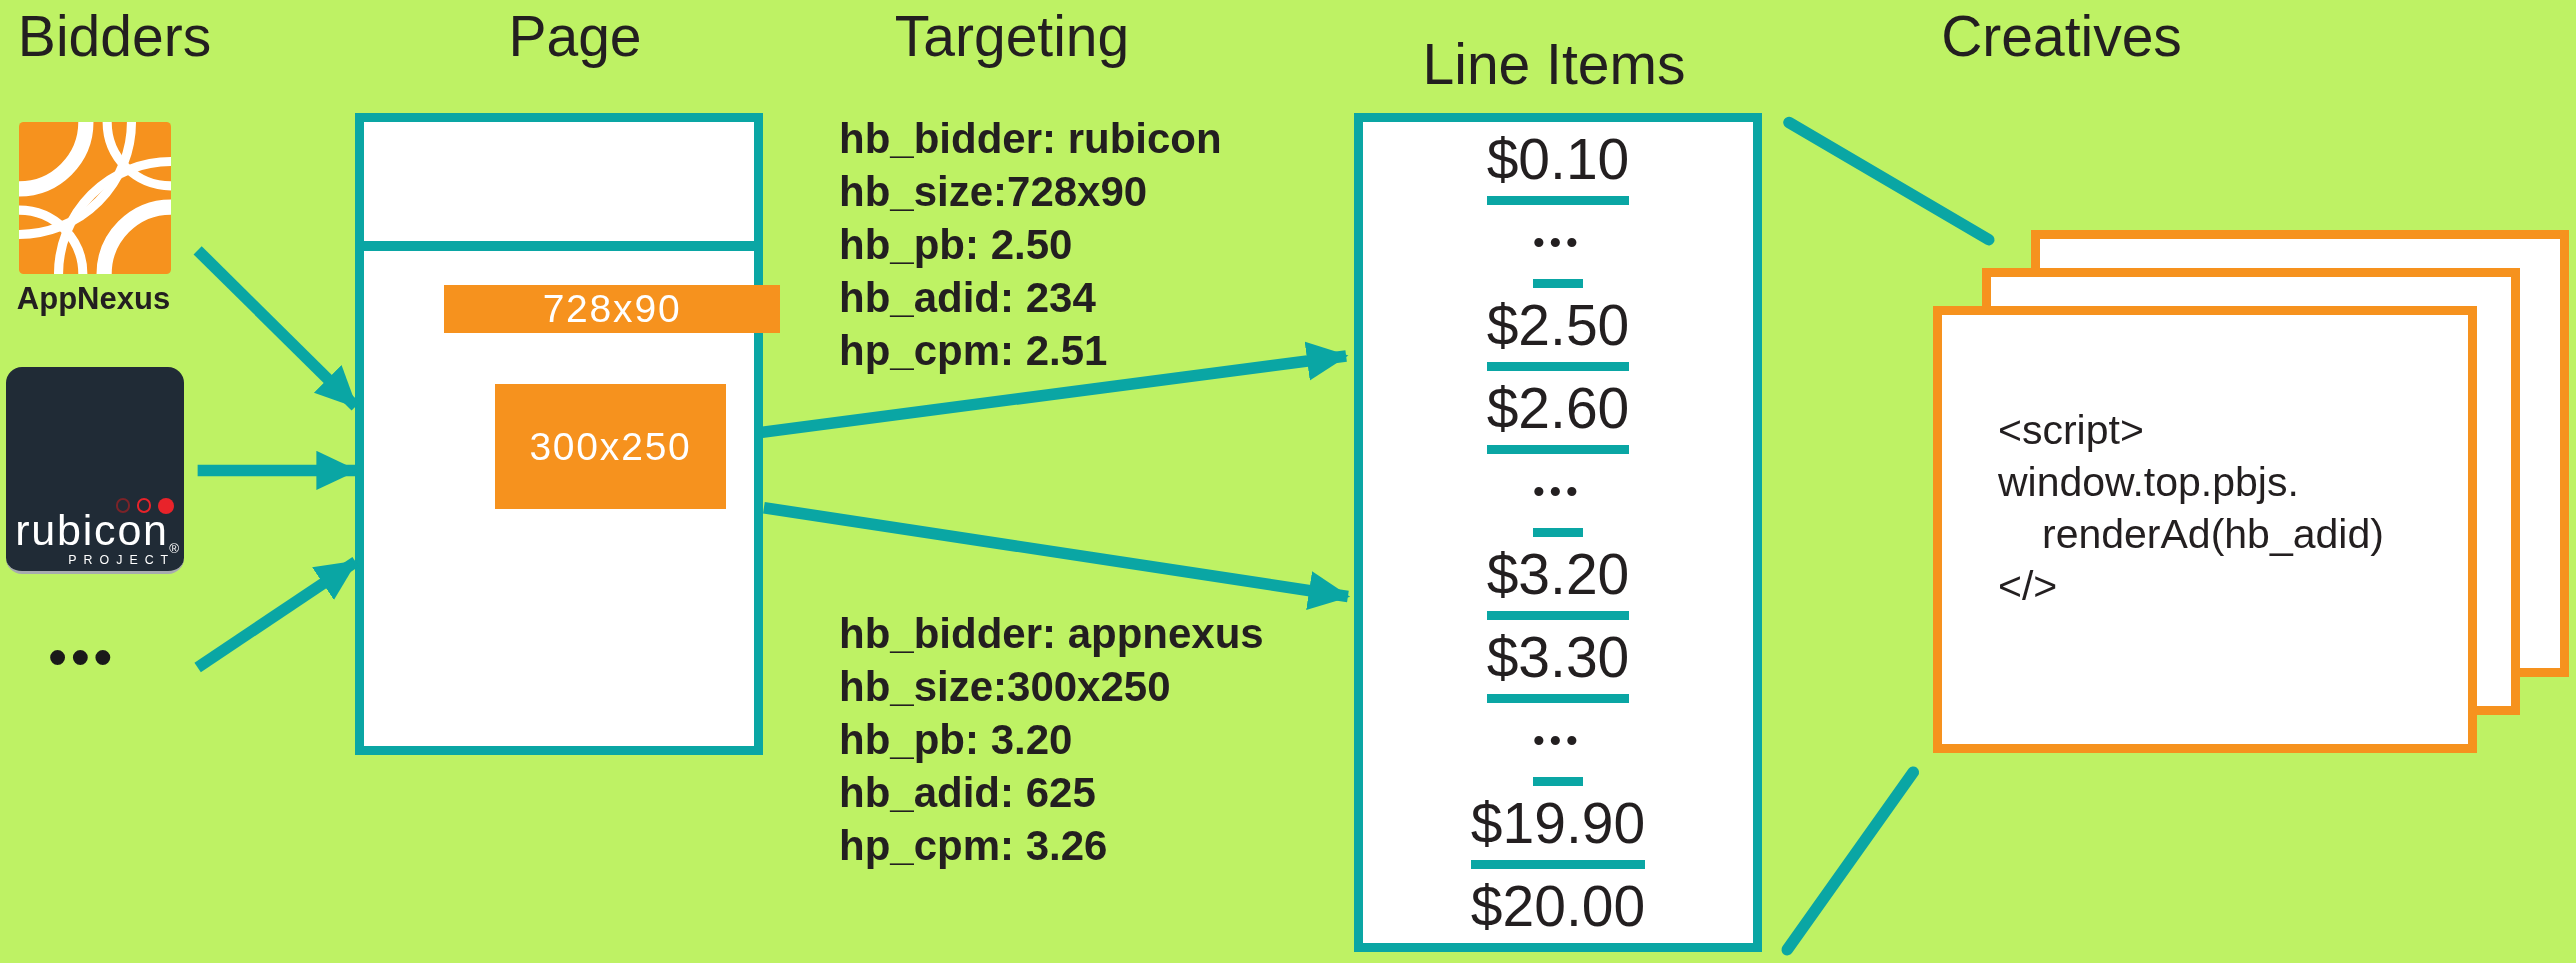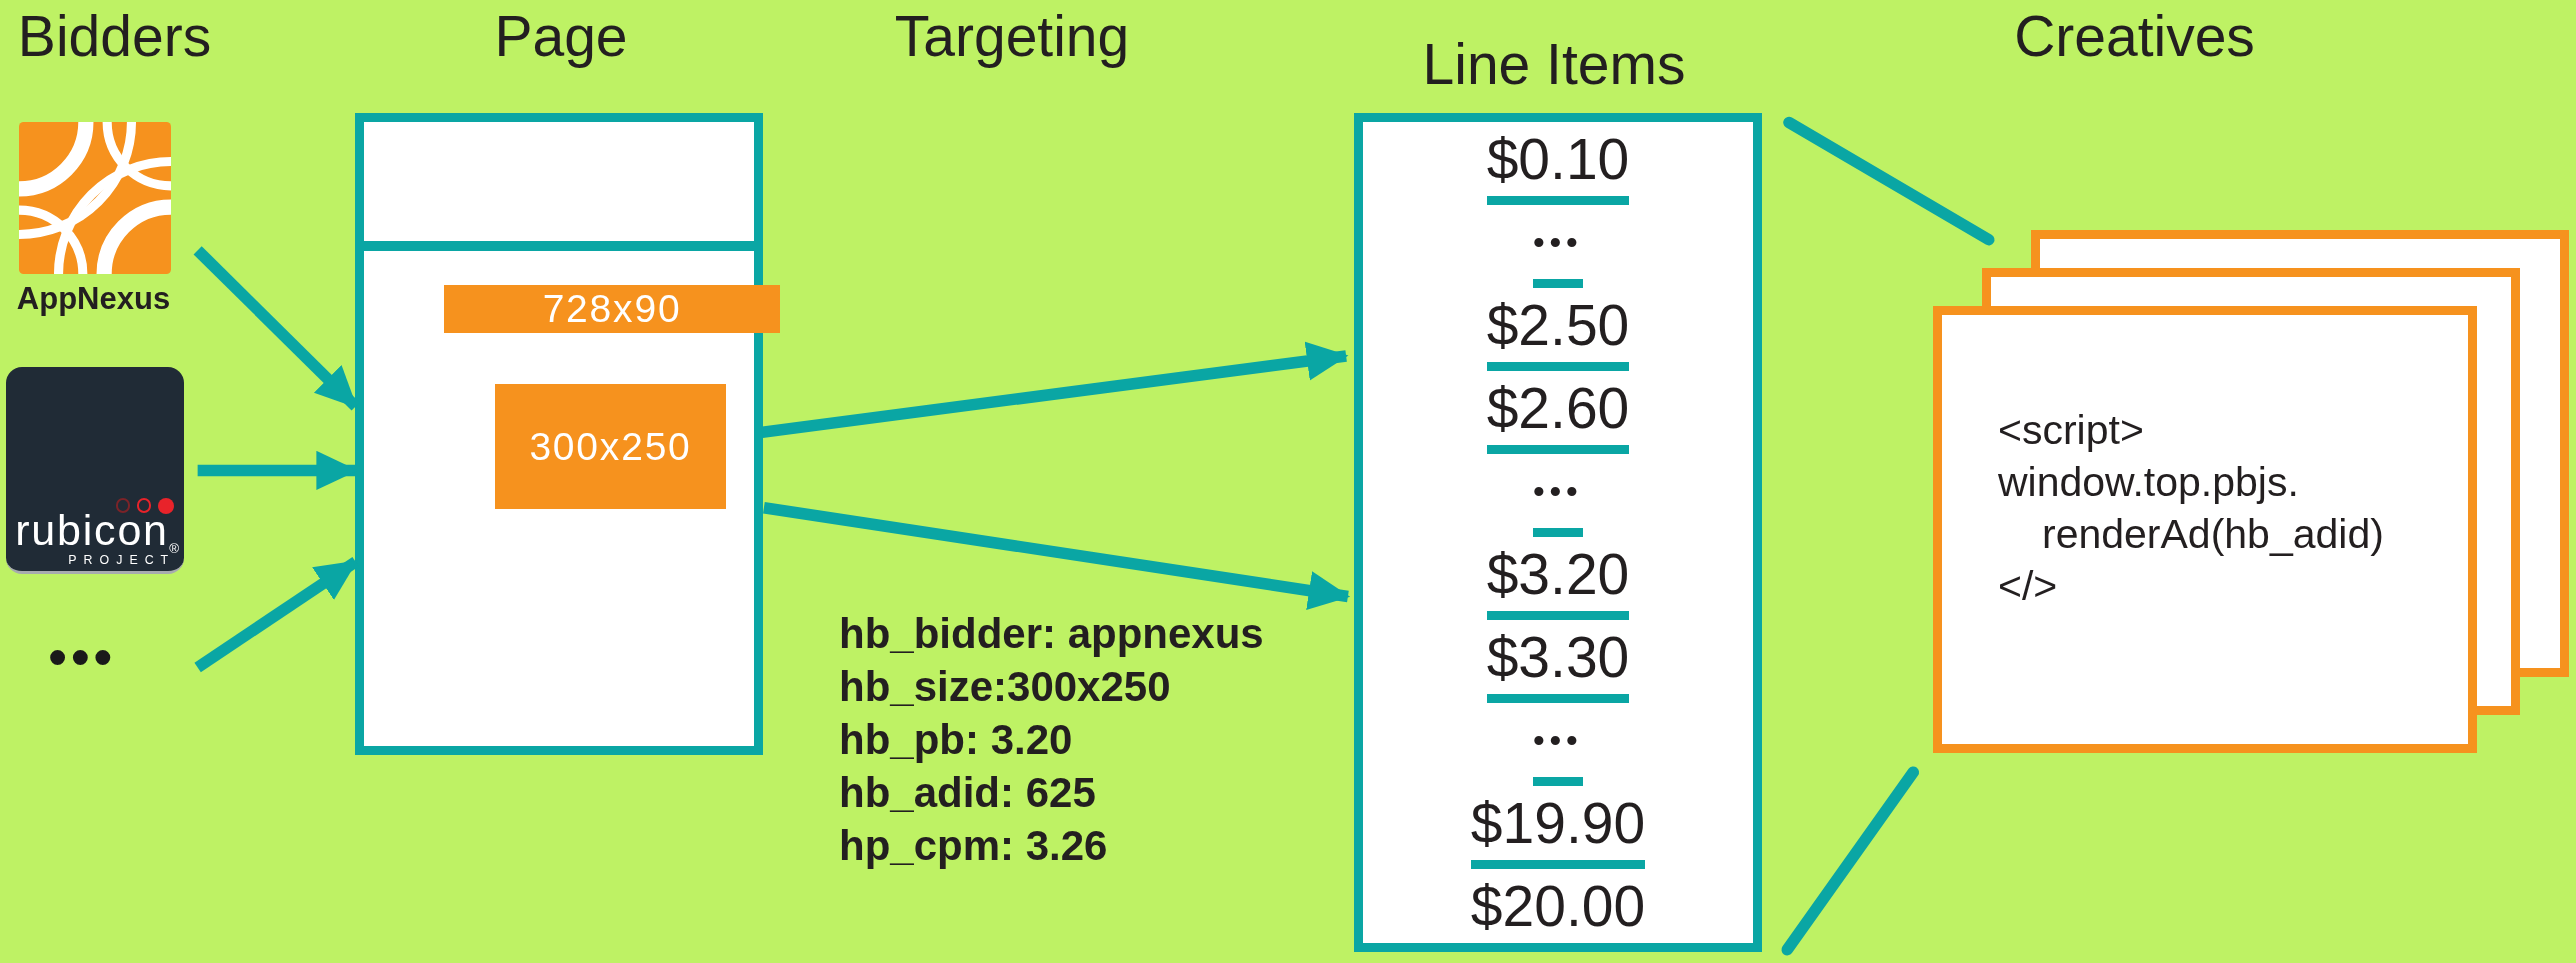--- a/index.html
+++ b/index.html
@@ -4,24 +4,24 @@
 <style>
   html,body{margin:0;padding:0;background:#fff;}
   #canvas{
     position:relative;width:2576px;height:963px;background:#bef264;overflow:hidden;
     font-family:Liberation Sans, sans-serif;color:#231F20;
   }
   
   .col-title{position:absolute;top:1.8px;height:69px;font-size:57px;line-height:69px;
     text-align:center;color:#231F20;white-space:nowrap;}
   #title-bidders{left:0;width:229px;}
-  #title-page{left:428px;width:266px;}
+  #title-page{left:442px;width:266px;}
   #title-targeting{left:879px;width:266px;}
   #title-lineitems{left:1372px;width:364px;margin-top:28px;}
-  #title-creatives{left:1957px;width:355px;}
+  #title-creatives{left:1884px;width:355px;}
 
   
   .appnexus-mark{position:absolute;left:18px;top:122px;width:154px;height:152px;}
   .appnexus-label{position:absolute;left:7px;top:281px;width:173px;text-align:center;
     font-size:31px;font-weight:700;color:#231F20;}
   .rubicon-logo{position:absolute;left:6.2px;top:367px;width:178px;height:204px;
     background:#202B36;border-bottom:3.6px solid #A7ABAE;border-radius:16px;}
   .rub-dots{position:absolute;top:131px;right:10.7px;display:flex;gap:6.2px;}
   .rdot{width:10.7px;height:10.7px;border-radius:50%;}
   .rdot.d1{border:2.7px solid #7B2328;}
@@ -112,20 +112,27 @@
   </div>
 
   <div class="bidders-ellipsis">•••</div>
 
   <div class="page-box">
     <div class="page-divider"></div>
     <div class="ad-slot slot-banner">728x90</div>
     <div class="ad-slot slot-rect">300x250</div>
   </div>
 
+  <div class="targeting-block" id="targeting-1">
+    <div class="t-line">hb_bidder: rubicon</div>
+    <div class="t-line">hb_size:728x90</div>
+    <div class="t-line">hb_pb: 2.50</div>
+    <div class="t-line">hb_adid: 234</div>
+    <div class="t-line">hp_cpm: 2.51</div>
+  </div>
   <div class="targeting-block" id="targeting-2">
     <div class="t-line">hb_bidder: appnexus</div>
     <div class="t-line">hb_size:300x250</div>
     <div class="t-line">hb_pb: 3.20</div>
     <div class="t-line">hb_adid: 625</div>
     <div class="t-line">hp_cpm: 3.26</div>
   </div>
 
   <div class="li-table">
     <div class="li-row">$0.10</div>

